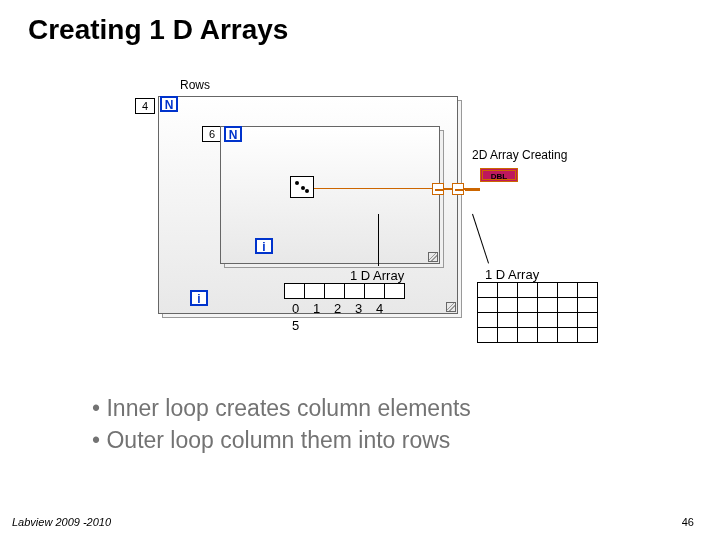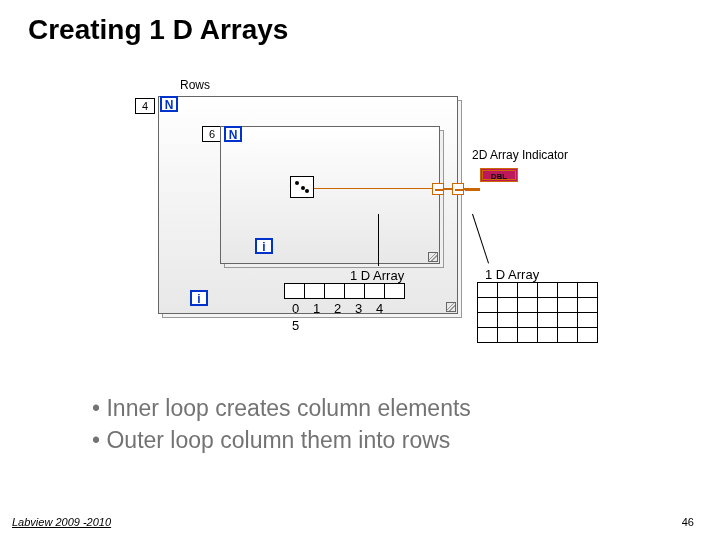--- a/index.html
+++ b/index.html
@@ -281,39 +281,38 @@
     line-height: 1.4;
   }
   
   .footer-left {
     position: absolute;
     bottom: 12px;
     left: 12px;
     font-size: 11px;
     font-style: italic;
     color: #000;
-    text-decoration: underline;
   }
   .footer-right {
     position: absolute;
     bottom: 12px;
     right: 26px;
     font-size: 11px;
     color: #000;
   }
 </style>
 </head>
 <body>
 
 <div class="title">Creating 1 D Arrays</div>
 
 <div class="diagram-area">
   <div class="rows-label">Rows</div>
   <div class="columns-label">Columns</div>
-  <div class="indicator-label">2D Array Indicator</div>
+  <div class="indicator-label">2D Array Creating</div>
 
   <div class="numbox numbox-4">4</div>
 
   <div class="outer-loop-shadow"></div>
   <div class="outer-loop"></div>
 
   <div class="numbox numbox-6">6</div>
 
   <div class="inner-loop-shadow"></div>
   <div class="inner-loop"></div>

